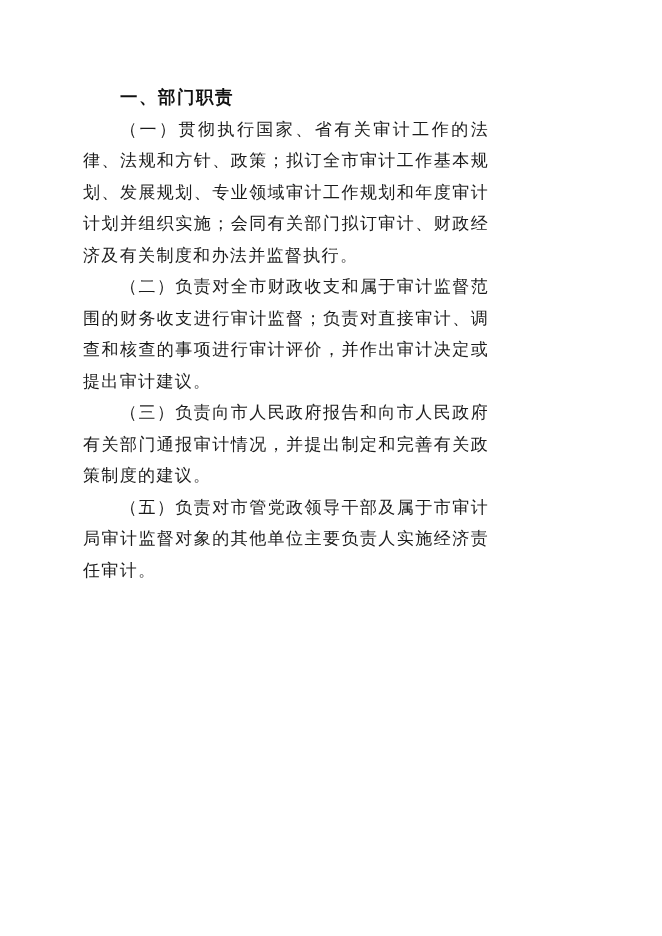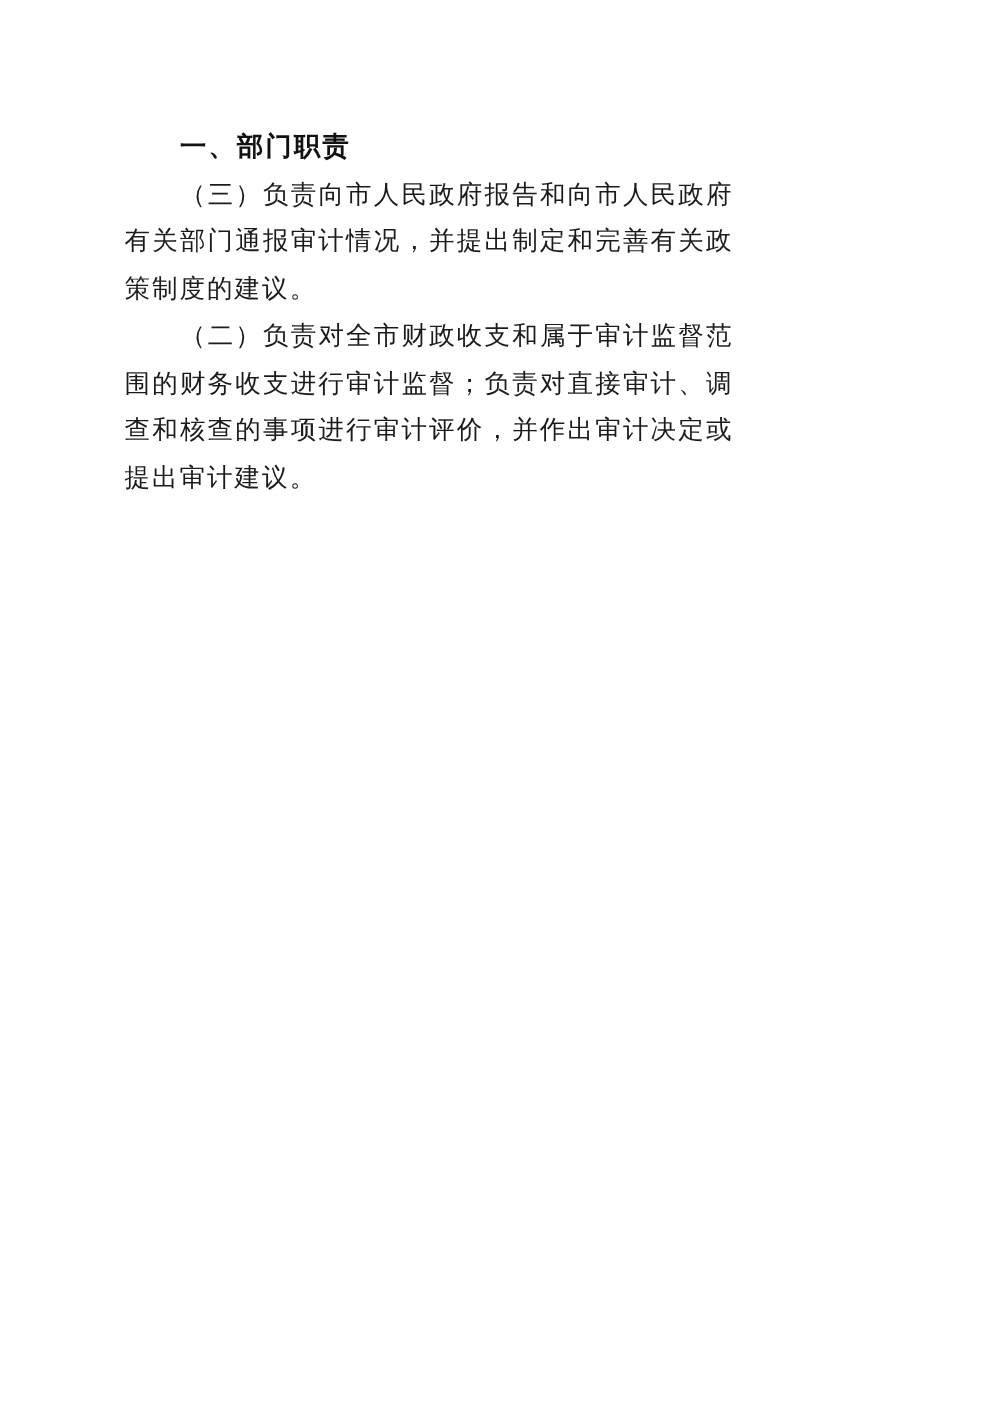--- a/index.html
+++ b/index.html
@@ -42,21 +42,23 @@
     text-justify: inter-character;
     color: #1b1b1b;
   }
 </style>
 </head>
 <body>
 
 <div class="page">
   <h1 class="doc-title">一、部门职责</h1>
 
+  <p class="doc-para">（一）贯彻执行国家、省有关审计工作的法律、法规和方针、政策；拟订全市审计工作基本规划、发展规划、专业领域审计工作规划和年度审计计划并组织实施；会同有关部门拟订审计、财政经济及有关制度和办法并监督执行。</p>
+
+  <p class="doc-para">（二）负责对全市财政收支和属于审计监督范围的财务收支进行审计监督；负责对直接审计、调查和核查的事项进行审计评价，并作出审计决定或提出审计建议。</p>
 
   <p class="doc-para">（三）负责向市人民政府报告和向市人民政府有关部门通报审计情况，并提出制定和完善有关政策制度的建议。</p>
 
-  <p class="doc-para">（二）负责对全市财政收支和属于审计监督范围的财务收支进行审计监督；负责对直接审计、调查和核查的事项进行审计评价，并作出审计决定或提出审计建议。</p>
 
-
+  <p class="doc-para">（五）负责对市管党政领导干部及属于市审计局审计监督对象的其他单位主要负责人实施经济责任审计。</p>
 
 
 </div>
 
 </body></html>

